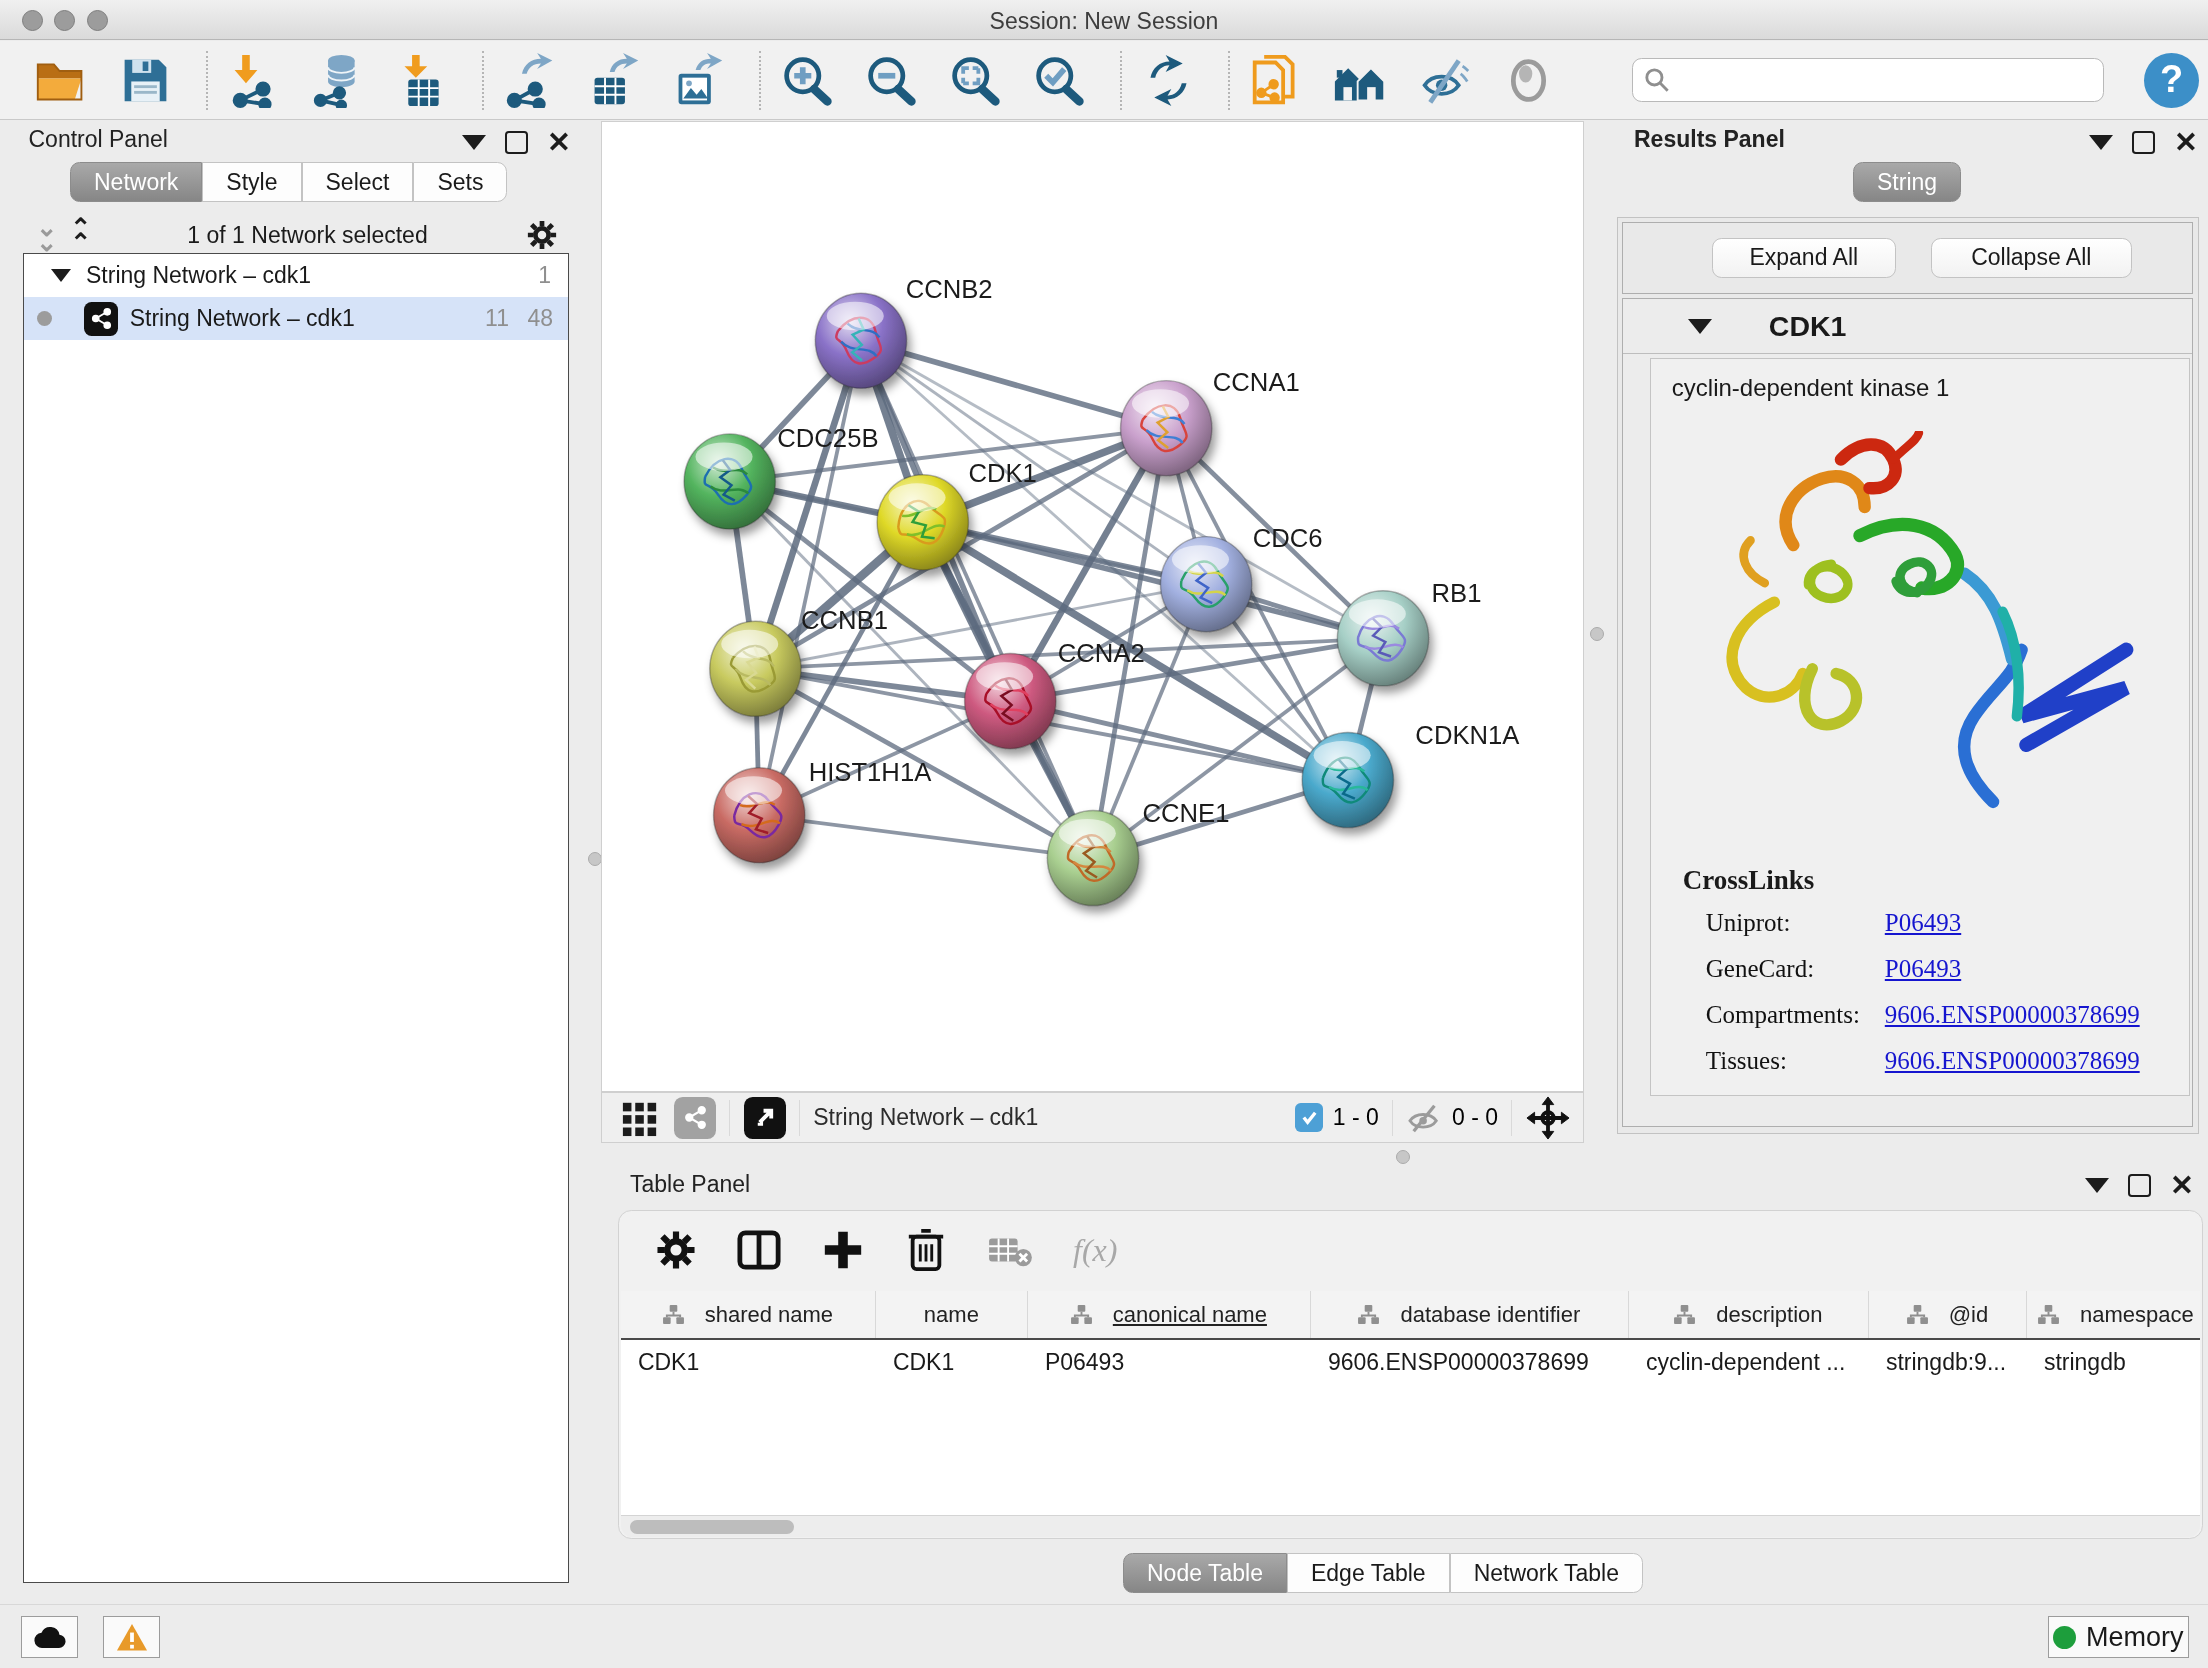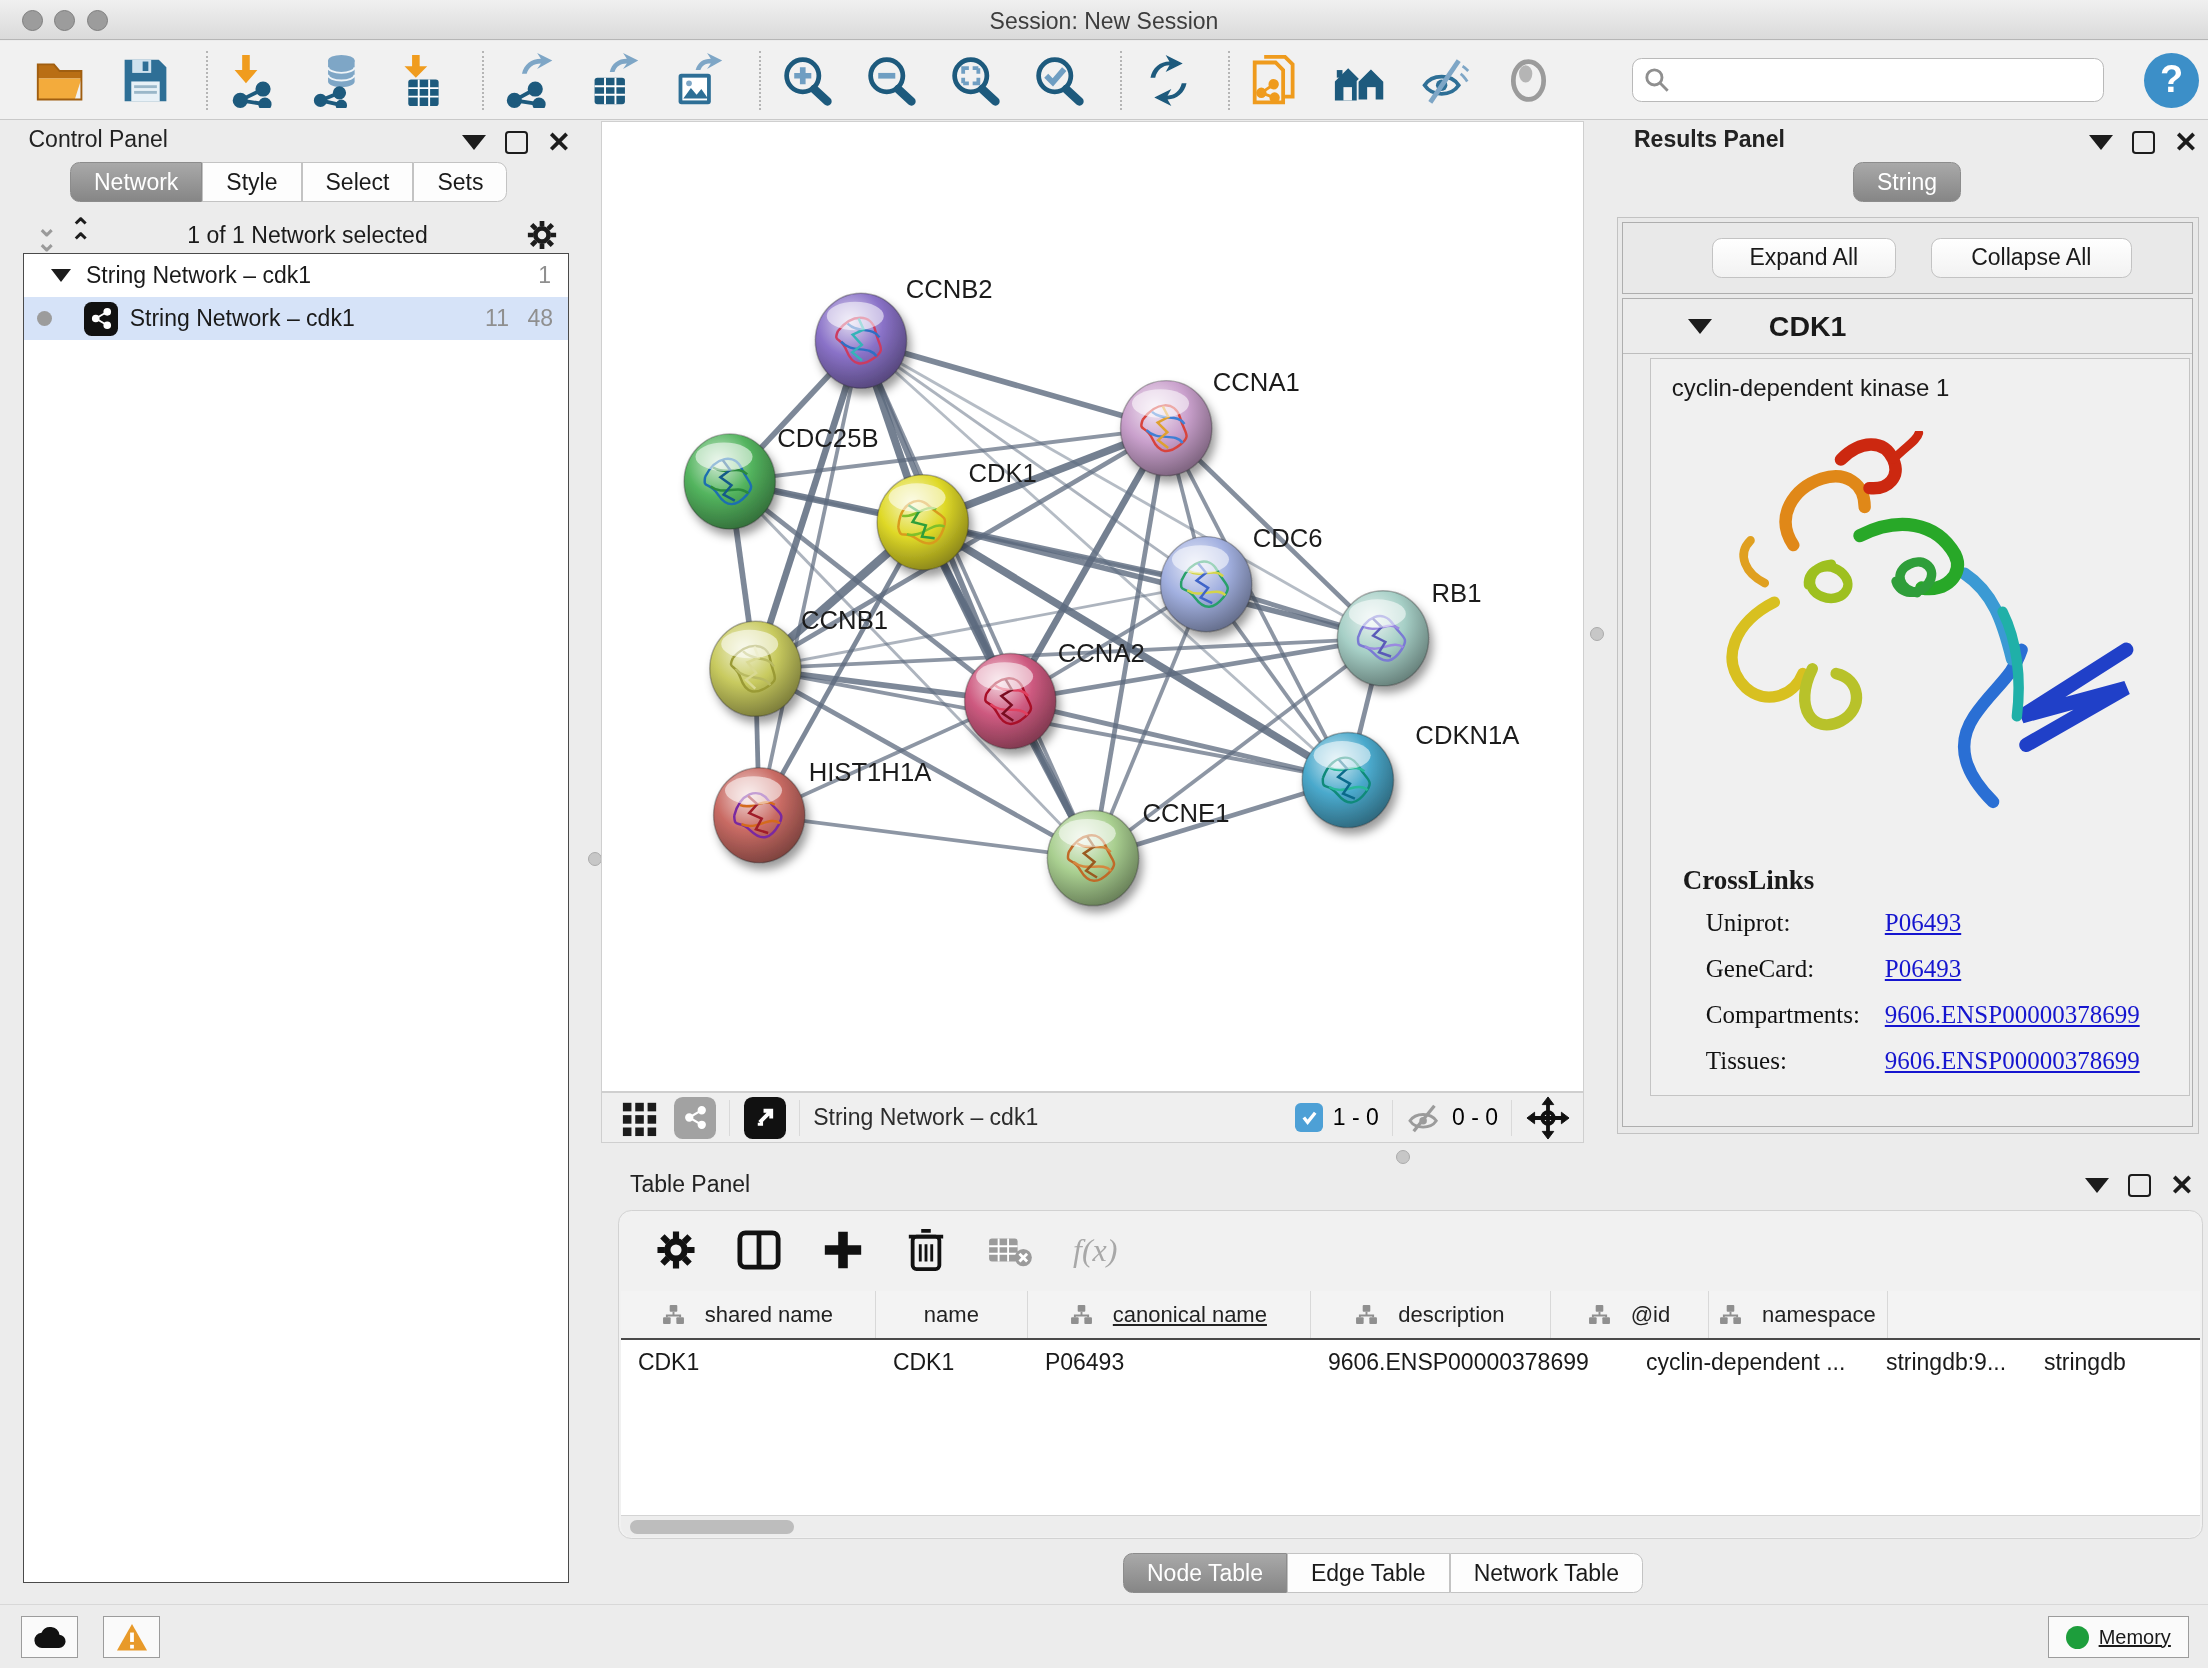--- a/index.html
+++ b/index.html
@@ -722,20 +722,33 @@
             <svg width="21" height="19" viewBox="0 0 22 20">
               <g fill="#8f8f8f">
                 <rect x="7" y="0" width="8" height="7" rx="1"></rect>
                 <rect x="0" y="13" width="8" height="7" rx="1"></rect>
                 <rect x="14" y="13" width="8" height="7" rx="1"></rect>
               </g>
               <path d="M11 7v4M4 13v-2h14v2" stroke="#8f8f8f" stroke-width="2" fill="none"></path>
             </svg>
           </span>
           <span>canonical name</span>
+        </div>
+        <div class="th" style="width: 318px;">
+          <span>
+            <svg width="21" height="19" viewBox="0 0 22 20">
+              <g fill="#8f8f8f">
+                <rect x="7" y="0" width="8" height="7" rx="1"></rect>
+                <rect x="0" y="13" width="8" height="7" rx="1"></rect>
+                <rect x="14" y="13" width="8" height="7" rx="1"></rect>
+              </g>
+              <path d="M11 7v4M4 13v-2h14v2" stroke="#8f8f8f" stroke-width="2" fill="none"></path>
+            </svg>
+          </span>
+          <span>database identifier</span>
         </div>
         <div class="th" style="width: 240px;">
           <span>
             <svg width="21" height="19" viewBox="0 0 22 20">
               <g fill="#8f8f8f">
                 <rect x="7" y="0" width="8" height="7" rx="1"></rect>
                 <rect x="0" y="13" width="8" height="7" rx="1"></rect>
                 <rect x="14" y="13" width="8" height="7" rx="1"></rect>
               </g>
               <path d="M11 7v4M4 13v-2h14v2" stroke="#8f8f8f" stroke-width="2" fill="none"></path>
@@ -800,16 +813,16 @@
   </div>
   <div class="sq-btn" style="left:103px; width:57px;">
     <svg width="32" height="28.5" viewBox="0 0 34 30">
         <path d="M17 1L33 29H1z" fill="#e89a2a"></path>
         <rect x="15" y="10" width="4" height="10" fill="#fff"></rect>
         <rect x="15" y="23" width="4" height="4" fill="#fff"></rect>
       </svg>
   </div>
   <div class="sq-btn" style="left:2048px; width:141px; gap:9.5px;">
     <span id="memdot" style="width: 23px; height: 23px; border-radius: 50%; background: rgb(29, 158, 60);"></span>
-    <span style="font-size:20px;text-decoration:underline;">Memory</span>
+    <span style="font-size:27px;">Memory</span>
   </div>
 </div>
 
 
 </body></html>

